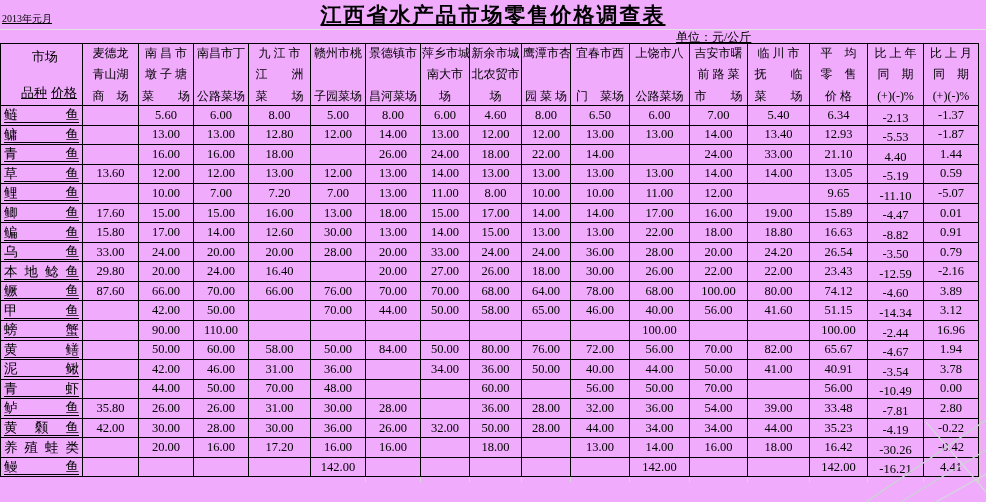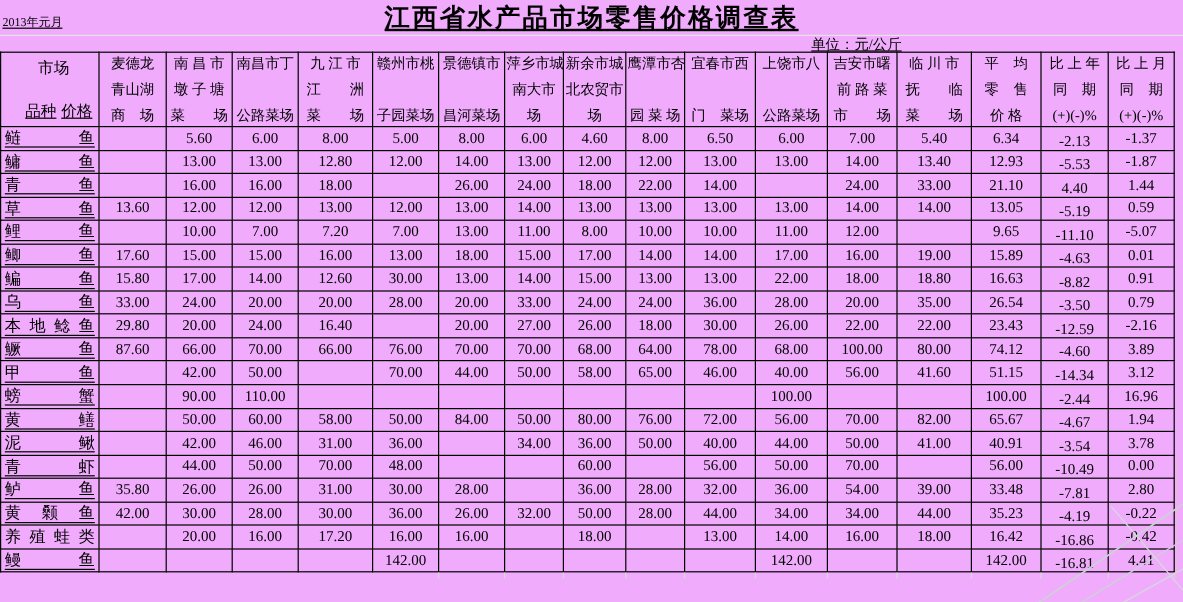--- a/index.html
+++ b/index.html
@@ -330,21 +330,21 @@
           <td class="num">13.00</td>
           <td class="num">18.00</td>
           <td class="num">15.00</td>
           <td class="num">17.00</td>
           <td class="num">14.00</td>
           <td class="num">14.00</td>
           <td class="num">17.00</td>
           <td class="num">16.00</td>
           <td class="num">19.00</td>
           <td class="num">15.89</td>
-          <td class="num lag">-4.63</td>
+          <td class="num lag">-4.47</td>
           <td class="num">0.01</td>
         </tr>
         <tr class="datarow">
           <td class="species">
             <span class="fish u">
               <span>鳊</span>
               <span>鱼</span>
             </span>
           </td>
           <td class="num">15.80</td>
@@ -376,21 +376,21 @@
           <td class="num">20.00</td>
           <td class="num">20.00</td>
           <td class="num">28.00</td>
           <td class="num">20.00</td>
           <td class="num">33.00</td>
           <td class="num">24.00</td>
           <td class="num">24.00</td>
           <td class="num">36.00</td>
           <td class="num">28.00</td>
           <td class="num">20.00</td>
-          <td class="num">35.00</td>
+          <td class="num">24.20</td>
           <td class="num">26.54</td>
           <td class="num lag">-3.50</td>
           <td class="num">0.79</td>
         </tr>
         <tr class="datarow">
           <td class="species">
             <span class="fish u">
               <span>本</span>
               <span>地</span>
               <span>鲶</span>
@@ -623,21 +623,21 @@
           <td class="num">16.00</td>
           <td class="num">16.00</td>
           <td class="num"></td>
           <td class="num">18.00</td>
           <td class="num"></td>
           <td class="num">13.00</td>
           <td class="num">14.00</td>
           <td class="num">16.00</td>
           <td class="num">18.00</td>
           <td class="num">16.42</td>
-          <td class="num lag">-16.86</td>
+          <td class="num lag">-30.26</td>
           <td class="num">-0.42</td>
         </tr>
         <tr class="datarow">
           <td class="species">
             <span class="fish u">
               <span>鳗</span>
               <span>鱼</span>
             </span>
           </td>
           <td class="num"></td>
@@ -647,21 +647,21 @@
           <td class="num">142.00</td>
           <td class="num"></td>
           <td class="num"></td>
           <td class="num"></td>
           <td class="num"></td>
           <td class="num"></td>
           <td class="num">142.00</td>
           <td class="num"></td>
           <td class="num"></td>
           <td class="num">142.00</td>
-          <td class="num lag">-16.81</td>
+          <td class="num lag">-16.21</td>
           <td class="num">4.41</td>
         </tr>
       </tbody>
     <tbody>
       <tr class="selrow">
         <td class="scell" colspan="4"></td>
         <td class="scell selected"></td>
         <td class="scell g"></td>
         <td class="scell g"></td>
         <td class="scell g"></td>

